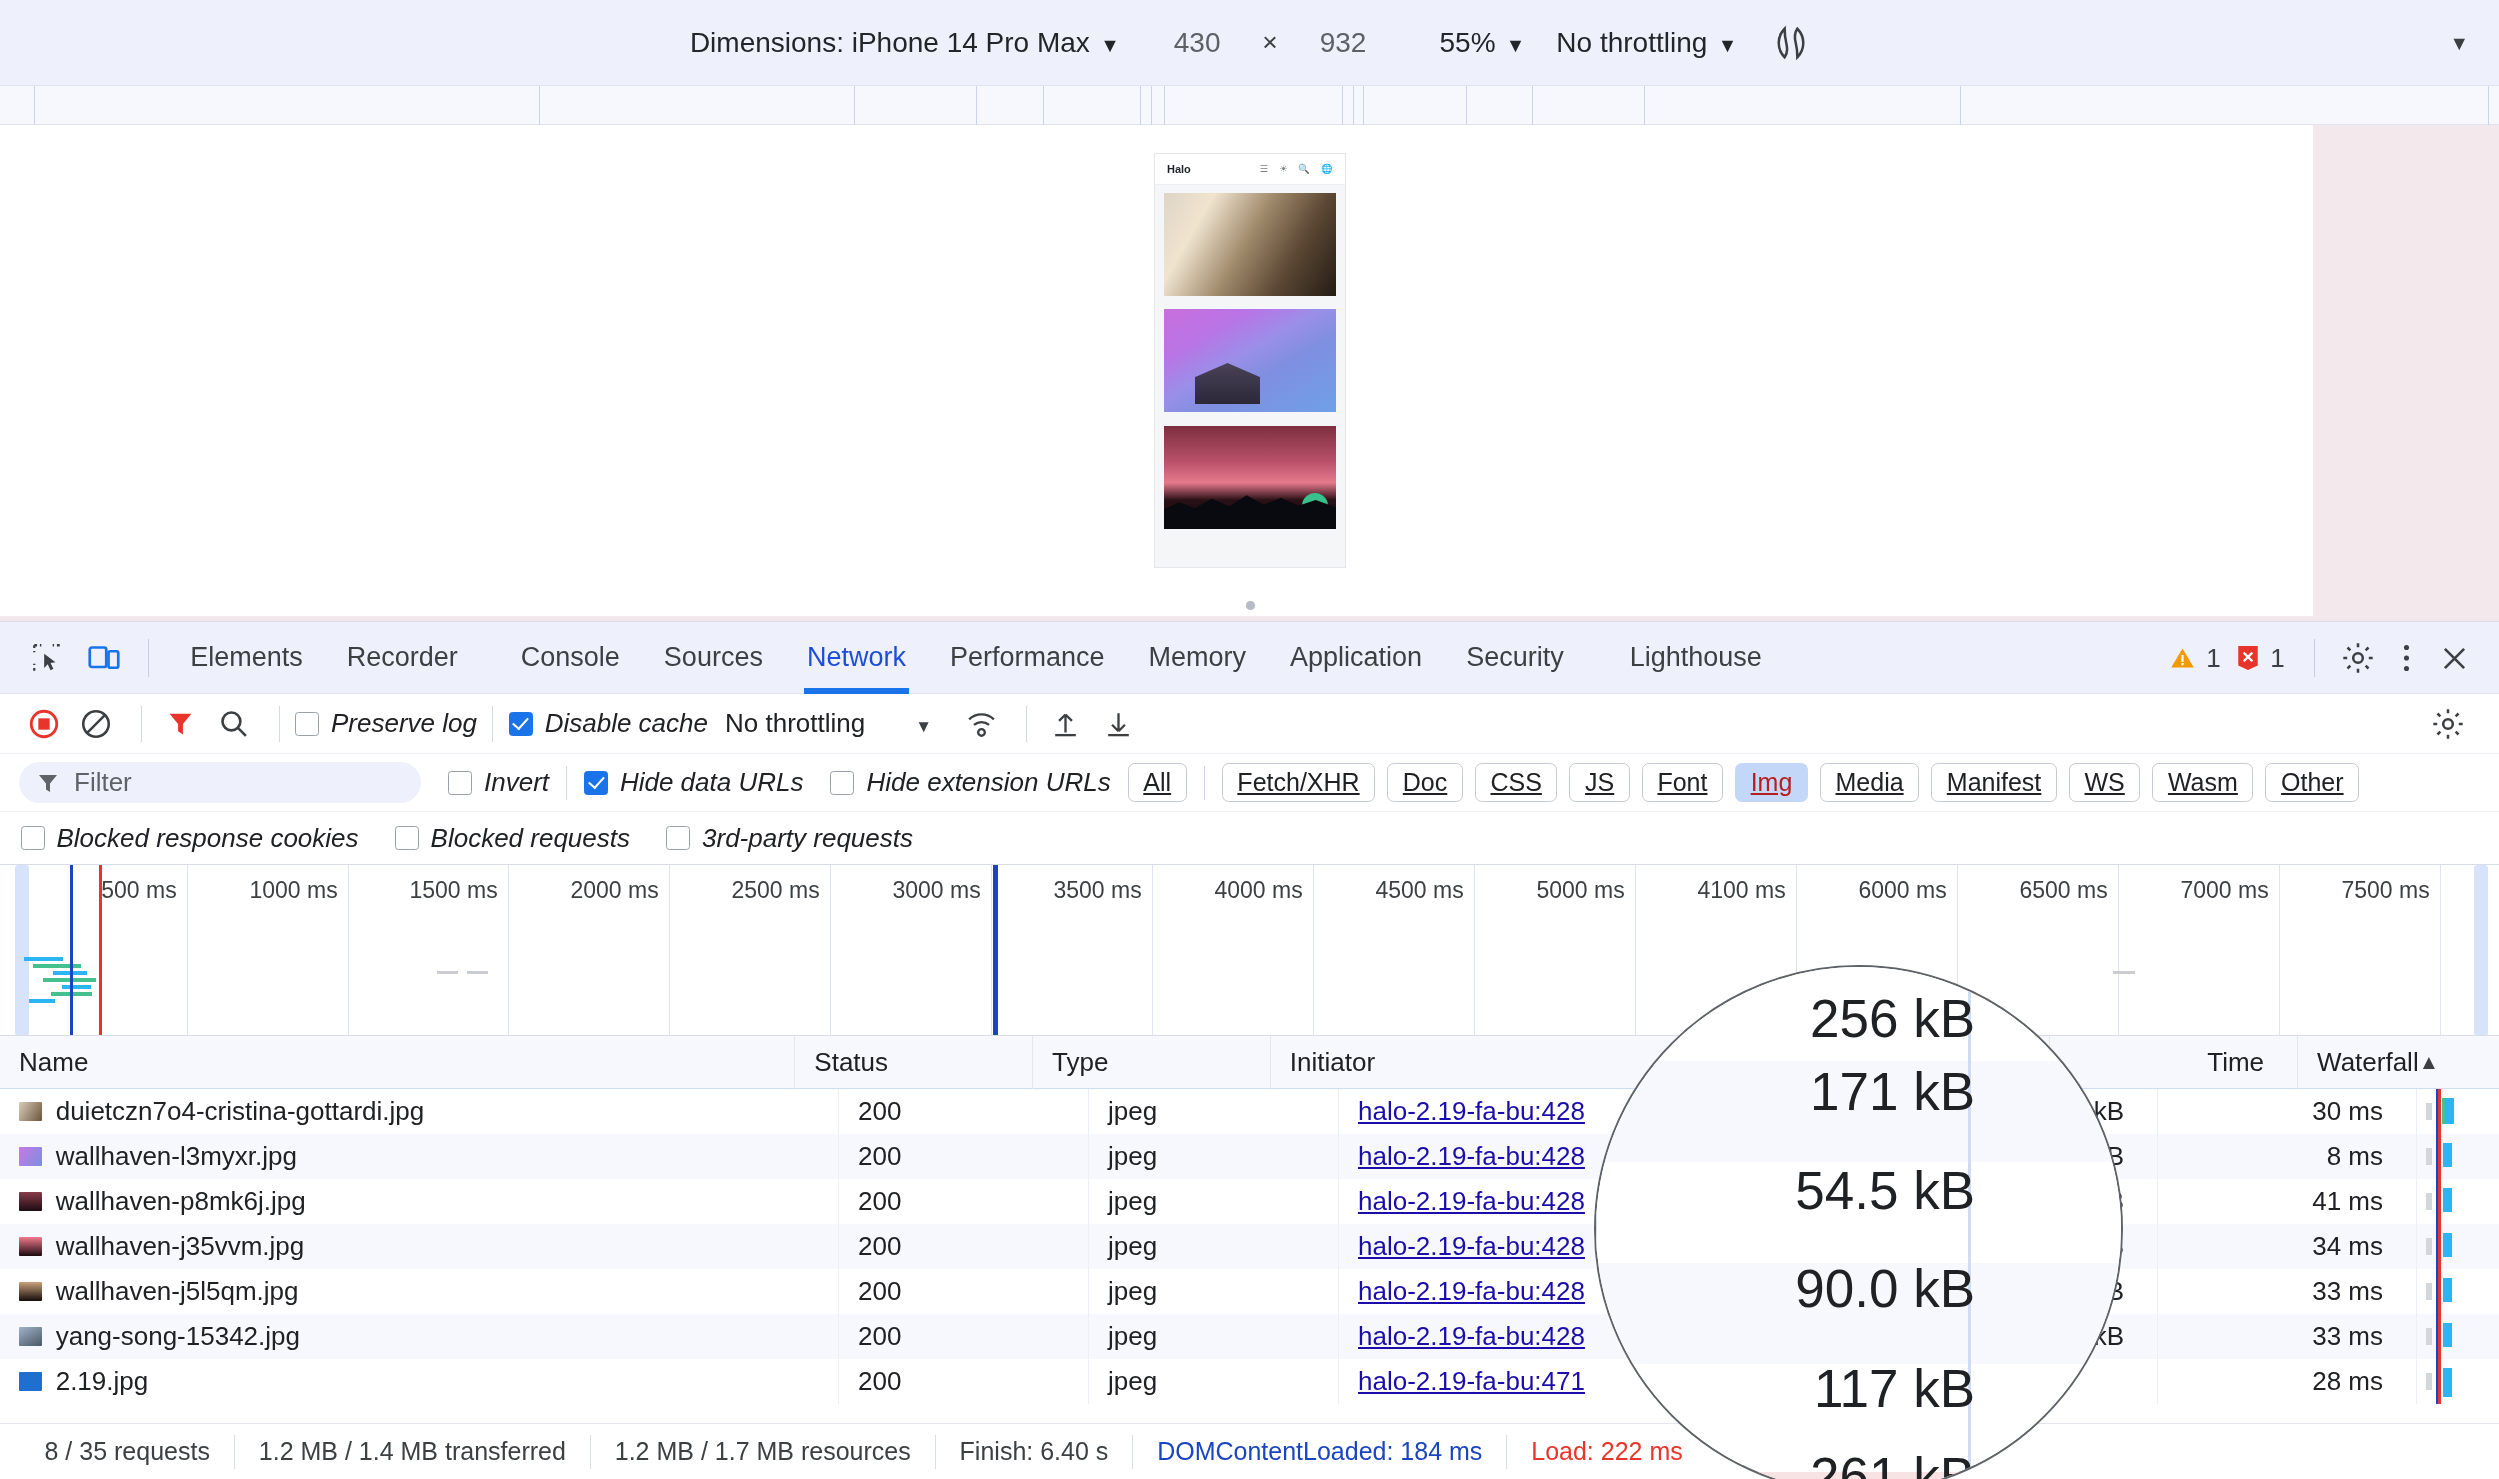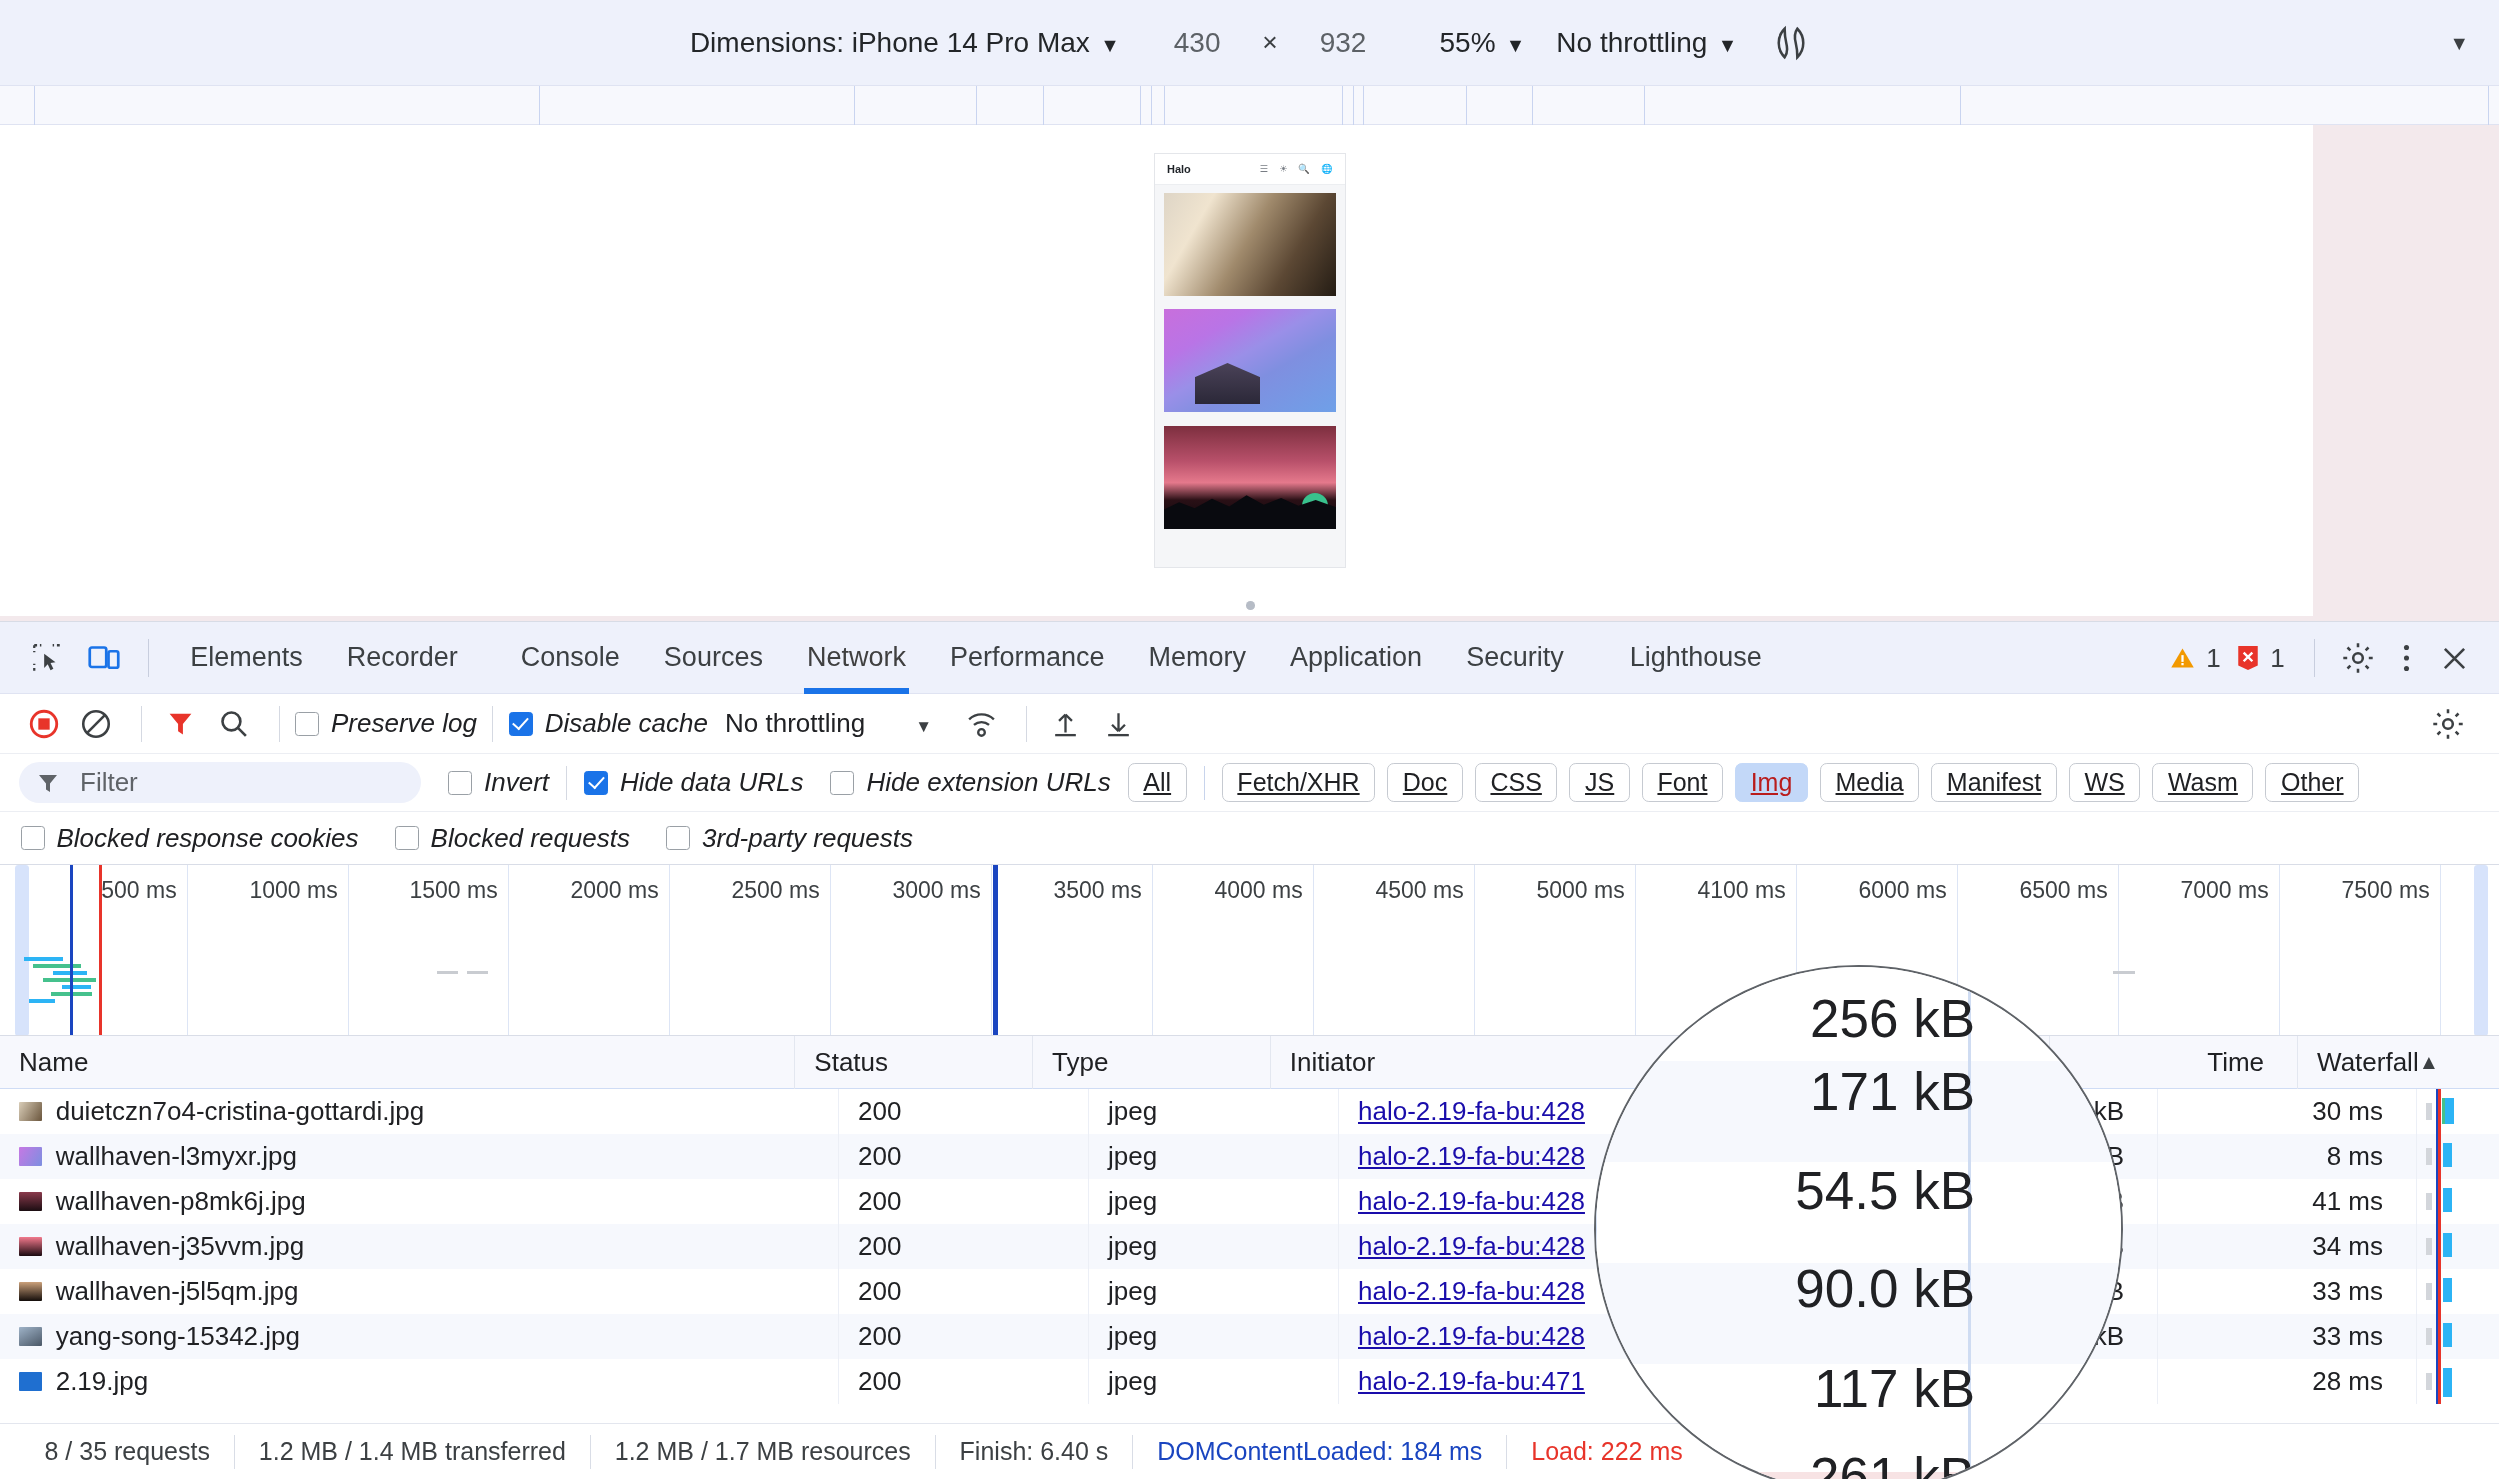--- a/index.html
+++ b/index.html
@@ -103,21 +103,21 @@
   .tabstrip {
     height: 72px; background: #eef1fb; display: flex; align-items: center;
     padding-left: 24px; position: relative; border-bottom: 0.9px solid #dfe3f2;
   }
   .tool-btn { width: 45px; height: 45px; display:flex; align-items:center; justify-content:center; margin-right: 12px;}
   .tab-sep { width:0.9px; height:38px; background:#c8cede; margin: 0 19px 0 10.3px; }
   .tab {
     font-size: 27px; color: #3c4043; padding: 0 22px; height: 72px;
     display: flex; align-items: center; position: relative; white-space: nowrap;
   }
-  .tab.active { color: #404040; }
+  .tab.active { color: #1d4ed8; }
   .tab.active::after {
     content: ""; position: absolute; left: 19px; right: 19px; bottom: 0;
     height: 5.1px; background: #1a73e8;
   }
   .tab-right {
     position: absolute; right: 22px; top: 0; height: 72px;
     display: flex; align-items: center; gap: 0;
   }
   .warn-group { display:flex; align-items:center; gap:10.3px; font-size: 26px; color:#3c4043; margin-right: 15.4px;}
   .err-group { display:flex; align-items:center; gap:10.3px; font-size: 26px; color:#3c4043; margin-right: 10.3px;}
@@ -144,21 +144,21 @@
   }
   .nt-select { font-size: 26px; color: #202124; margin-left: 17px; white-space:nowrap; }
   .nt-caret { font-size: 17px; color:#3c4043; margin-left: 50px; }
   
   .filter-row {
     height: 58px; background: #ffffff; display: flex; align-items: center;
     padding: 0 19px; border-bottom: 0.9px solid #eceef3;
   }
   .filter-input {
     width: 402px; height: 41px; border-radius: 20.5px; background: #eef1fb;
-    display: flex; align-items: center; padding: 16px 17px; gap: 20px;
+    display: flex; align-items: center; padding: 16px 17px; gap: 14px;
   }
   .filter-input .ph { font-size: 26px; color: #5f6368; }
   .frow-sep { width:0.9px; height:34px; background:#d5d9e2; margin: 0 17px; }
   .chips { display: flex; align-items: center; gap: 12px; margin-left: 17px;}
   .chip {
     height: 39px; padding: 0 14.6px; border: 0.9px solid #c6cad1; border-radius: 6.8px;
     display: flex; align-items: center; font-size: 25px; color: #202124;
     white-space: nowrap; background:#fff;text-decoration:underline;
   }
   .chip.active { background: #c3d8f8; border-color: #c3d8f8; color: #b91c1c; }

